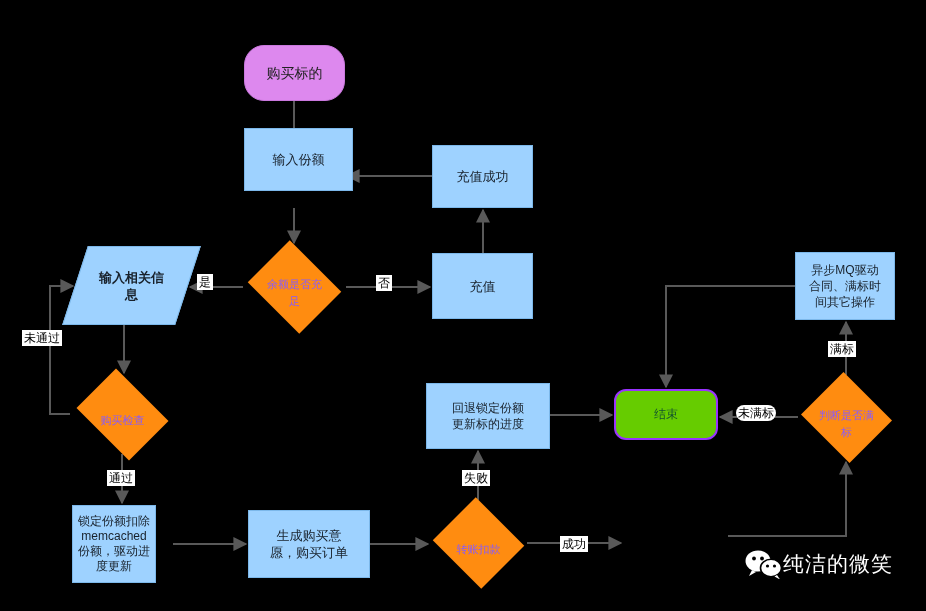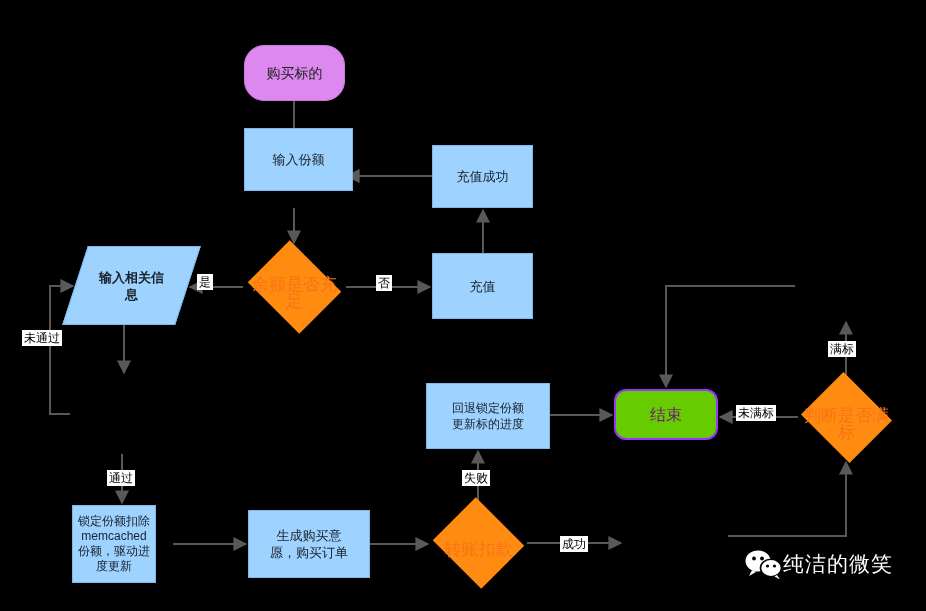--- a/index.html
+++ b/index.html
@@ -38,22 +38,22 @@
     white-space: pre-line;
   }
   .proc {
     background: #9ed2ff;
     border: 1px solid #7cb8ea;
   }
   .term {
     background: #66cc00;
     border: 2px solid #9933ff;
     border-radius: 12px;
-    color: #701a75;
-    font-size: 16px;
+    color: #14532d;
+    font-size: 12px;
   }
   .start {
     background: #dd88ee;
     border: 1px solid #c978dd;
     border-radius: 20px;
     color: #222222;
     font-size: 14px;
   }
   .decision {
     background: transparent;
@@ -63,22 +63,22 @@
     position: absolute;
     left: 0; top: 0;
     width: 100%;
     height: 100%;
     background: #ff8c10;
     transform: rotate(45deg) scale(0.707);
   }
   .decision .node-inner {
     position: relative;
     z-index: 2;
-    color: #f97316;
-    font-size: 17px;
+    color: #8b5cf6;
+    font-size: 11px;
     line-height: 17px;
     margin-top: 12px;
   }
   .para {
     background: transparent;
     border: none;
   }
   .para .skewbox {
     position: absolute;
     left: 0; top: 0;
@@ -188,20 +188,24 @@
   <div class="node proc" style="left:432px; top:253px; width:101px; height:66px;">
     <span class="node-inner">充值</span>
   </div>
 
   <div class="node para" style="left:75px; top:246px; width:113px; height:79px;font-weight:bold;">
     <span class="skewbox"></span>
     <span class="node-inner">输入相关信
 息</span>
   </div>
 
+  <div class="node decision" style="left:70px; top:375px; width:105px; height:79px;">
+    <span class="dia"></span>
+    <span class="node-inner">购买检查</span>
+  </div>
 
   <div class="node proc" style="left:72px; top:505px; width:84px; height:78px; font-size:12px; line-height:15px;">
     <span class="node-inner">锁定份额扣除
 memcached
 份额，驱动进
 度更新</span>
   </div>
 
   <div class="node proc" style="left:248px; top:510px; width:122px; height:68px;">
     <span class="node-inner">生成购买意
@@ -222,28 +226,33 @@
   <div class="node term" style="left:614px; top:389px; width:104px; height:51px;">
     <span class="node-inner">结束</span>
   </div>
 
   <div class="node decision" style="left:798px; top:375px; width:97px; height:85px;">
     <span class="dia"></span>
     <span class="node-inner">判断是否满
 标</span>
   </div>
 
+  <div class="node proc" style="left:795px; top:252px; width:100px; height:68px; font-size:12px; line-height:16px;">
+    <span class="node-inner">异步MQ驱动
+合同、满标时
+间其它操作</span>
+  </div>
 
   <div class="edge-label" style="left:197px; top:274px;">是</div>
   <div class="edge-label" style="left:376px; top:275px;">否</div>
   <div class="edge-label" style="left:22px; top:330px;">未通过</div>
   <div class="edge-label" style="left:107px; top:470px;">通过</div>
   <div class="edge-label" style="left:462px; top:470px;">失败</div>
   <div class="edge-label" style="left:560px; top:536px;">成功</div>
-  <div class="edge-label" style="left:736px; top:405px;">未满标</div>
+  <div class="edge-label" style="left:736px; top:405px;border-radius:8px;">未满标</div>
   <div class="edge-label" style="left:828px; top:341px;">满标</div>
 
   <div class="watermark" style="left:745px; top:549px;">
     <svg width="38" height="30" viewBox="0 0 38 30">
       <ellipse cx="13" cy="12" rx="12.5" ry="10.5" fill="#ffffff"></ellipse>
       <path d="M 7 21 L 4 27 L 11 23 Z" fill="#ffffff"></path>
       <circle cx="9" cy="9.5" r="1.9" fill="#000000"></circle>
       <circle cx="17" cy="9.5" r="1.9" fill="#000000"></circle>
       <ellipse cx="26" cy="19" rx="10.5" ry="8.7" fill="#ffffff" stroke="#000000" stroke-width="1.6"></ellipse>
       <path d="M 32 26 L 35 30.5 L 29.5 27.5 Z" fill="#ffffff"></path>

